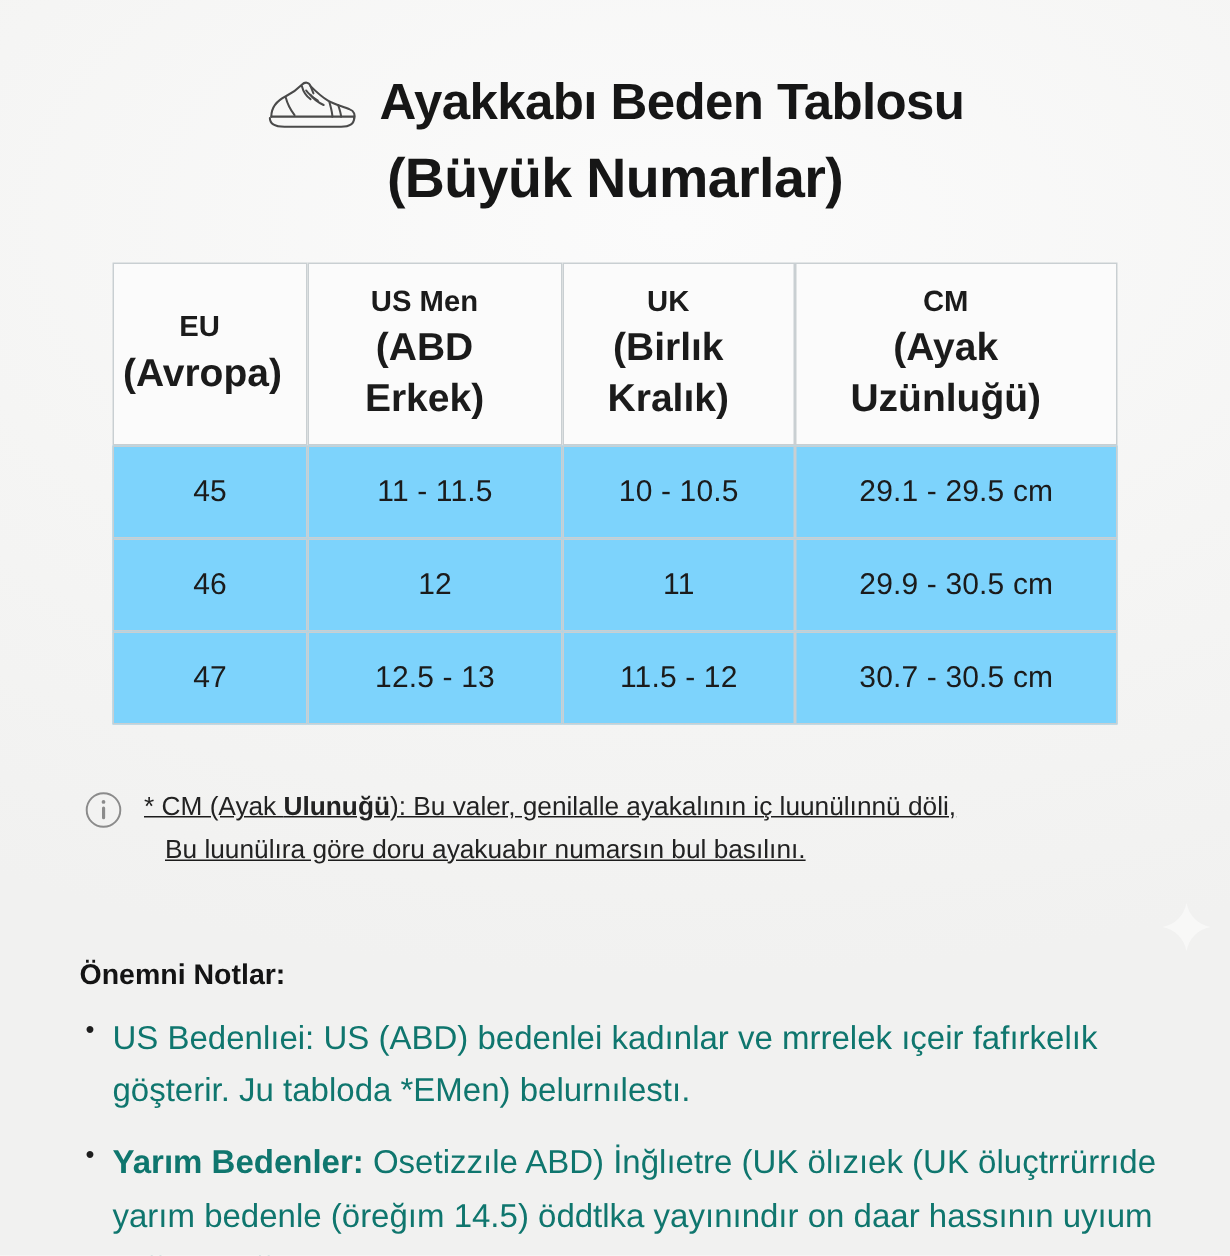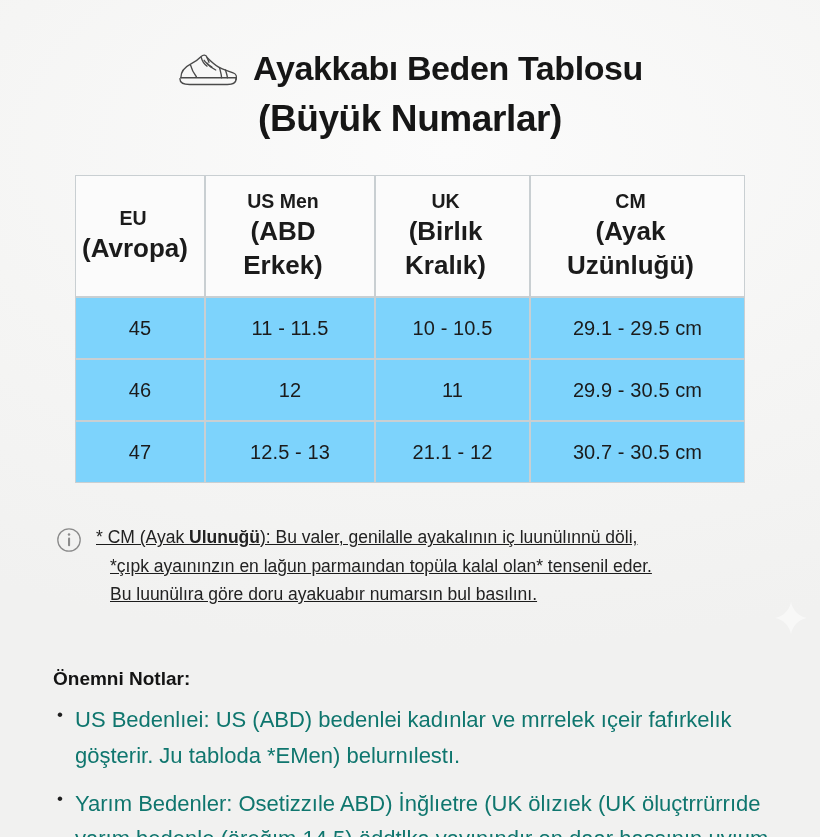--- a/index.html
+++ b/index.html
@@ -186,21 +186,21 @@
   ul.notes-list li::before {
     content: "\2022";
     position: absolute;
     left: 4px;
     top: -1px;
     font-size: 17px;
     color: #1e1e1e;
   }
 
   ul.notes-list li b {
-    font-weight: normal;
+    font-weight: bold;
   }
 
   
   .watermark {
     position: absolute;
     right: 12px;
     bottom: 16px;
     width: 34px;
     height: 34px;
     opacity: 0.5;
@@ -272,36 +272,35 @@
         </tr>
         <tr>
           <td class="plain">46</td>
           <td class="hl-soft">12</td>
           <td class="plain">11</td>
           <td class="plain">29.9 - 30.5 cm</td>
         </tr>
         <tr>
           <td class="hl-strong">47</td>
           <td class="plain">12.5 - 13</td>
-          <td class="hl-soft">21.1 - 12</td>
+          <td class="hl-soft">11.5 - 12</td>
           <td class="hl-soft">30.7 - 30.5 cm</td>
         </tr>
       </tbody>
     </table>
   </div>
 
   <div class="info-note">
     <svg class="info-icon" viewBox="0 0 26 26">
       <circle cx="13" cy="13" r="11.2" fill="none" stroke="#8b8b8b" stroke-width="1.3"></circle>
       <circle cx="13" cy="7.6" r="1.25" fill="#8b8b8b"></circle>
       <rect x="12" y="10.6" width="2.1" height="8.6" rx="1" fill="#8b8b8b"></rect>
     </svg>
     <div class="info-text">
       <span class="l1"><span>* CM (Ayak </span><b>Ulunuğü</b><span>): Bu valer, genilalle ayakalının iç luunülınnü döli,</span></span>
-      <span class="l2">*çıpk ayaınınzın en lağun parmaından topüla kalal olan* tensenil eder.</span>
       <span class="l3">Bu luunülıra göre doru ayakuabır numarsın bul basılını.</span>
     </div>
   </div>
 
   <div class="notes">
     <div class="notes-heading">Önemni Notlar:</div>
     <ul class="notes-list">
       <li>
         <b></b><span>US Bedenlıei: US (ABD) bedenlei kadınlar ve mrrelek ıçeir fafırkelık göşterir. Ju tabloda *EMen) belurnılestı.</span>
       </li>

